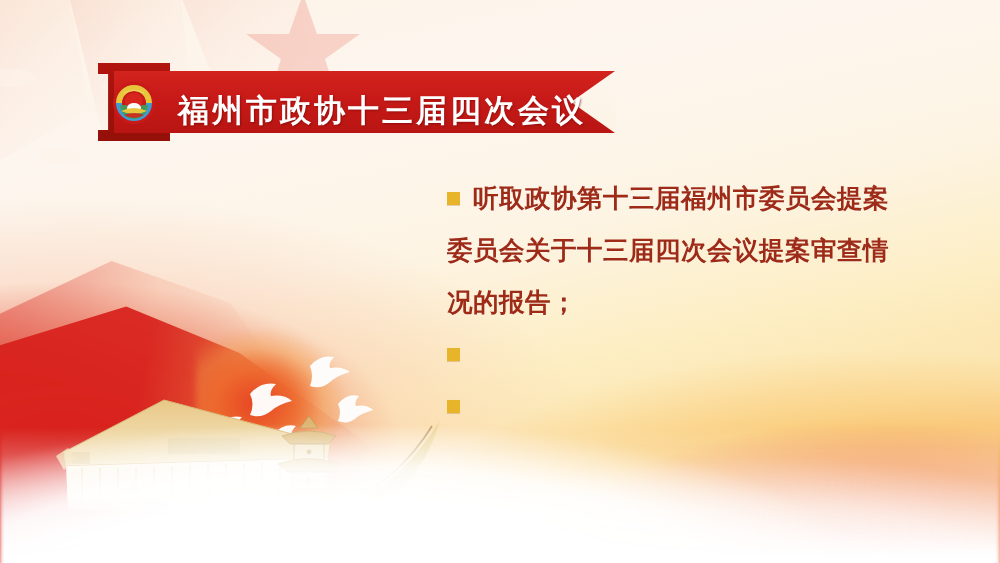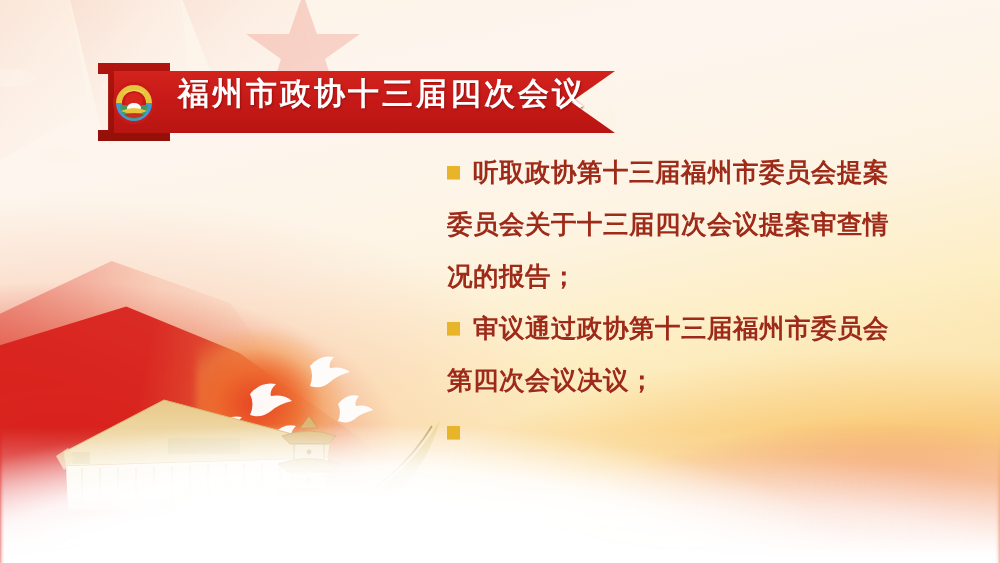--- a/index.html
+++ b/index.html
@@ -79,30 +79,30 @@
   .bn-notch{
     position:absolute;right:0;top:8px;width:44px;height:62px;
     background:linear-gradient(180deg,rgba(253,246,237,1),rgba(253,243,230,1));
     clip-path:polygon(100% 0, 100% 100%, 0 50%);
   }
   .emblem{
     position:absolute;left:14px;top:18px;width:44px;height:44px;border-radius:50%;
     z-index:3;
   }
   .bn-title{
-    position:absolute;left:80px;top:0;width:400px;height:62px;
+    position:absolute;left:80px;top:17px;width:400px;height:62px;
     display:flex;align-items:center;z-index:3;
     color:#fff;font-weight:bold;font-size:31px;letter-spacing:3px;
     text-shadow:1px 1px 2px rgba(110,8,4,.55);
     white-space:nowrap;
   }
 
   
   #agenda{
-    position:absolute;left:447px;top:146px;width:456px;
+    position:absolute;left:447px;top:172px;width:456px;
     z-index:4;
   }
   .li{
     display:block;color:#9e2a18;font-size:25.5px;font-weight:bold;
     line-height:52px;letter-spacing:.5px;text-indent:0;
     text-shadow:0 1px 0 rgba(255,255,255,.35);
   }
   .li .bullet{
     display:inline-block;width:13px;height:13px;background:#e8b42a;
     margin-right:13px;vertical-align:2px;
@@ -242,20 +242,20 @@
     </svg>
 
     <div class="bn-title">福州市政协十三届四次会议</div>
   </div>
 
   <div id="agenda">
     <div class="li">
       <span class="bullet"></span><span class="txt">听取政协第十三届福州市委员会提案委员会关于十三届四次会议提案审查情况的报告；</span>
     </div>
     <div class="li">
-      <span class="bullet"></span><span class="txt">审议通过政协第十三届福州市委员会第四次会议决议；</span>
+      <span class="bullet"></span>
     </div>
     <div class="li">
       <span class="bullet"></span>
     </div>
   </div>
 
 </div>
 
 </body></html>

